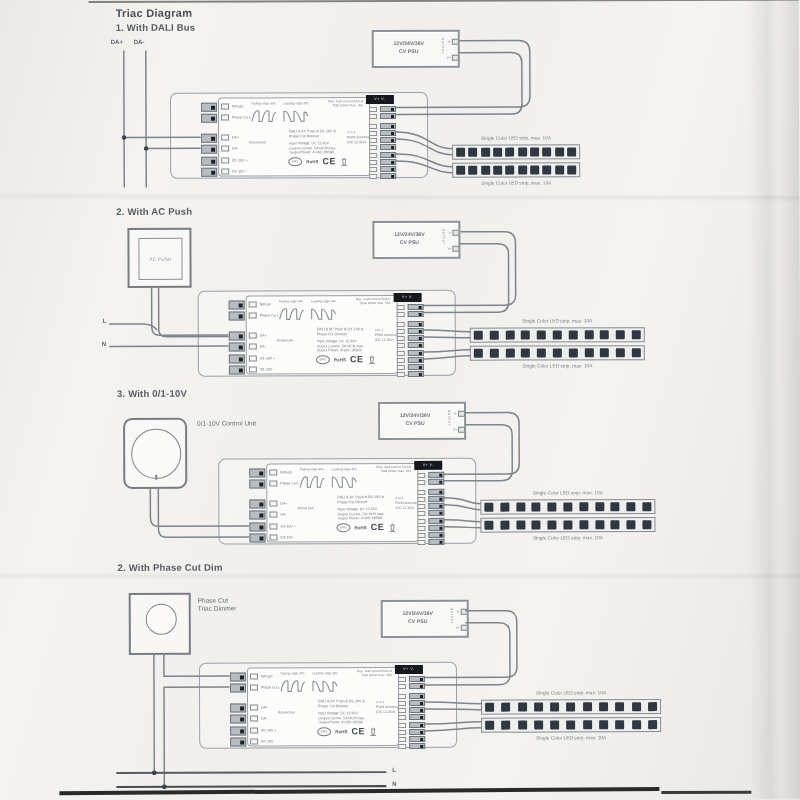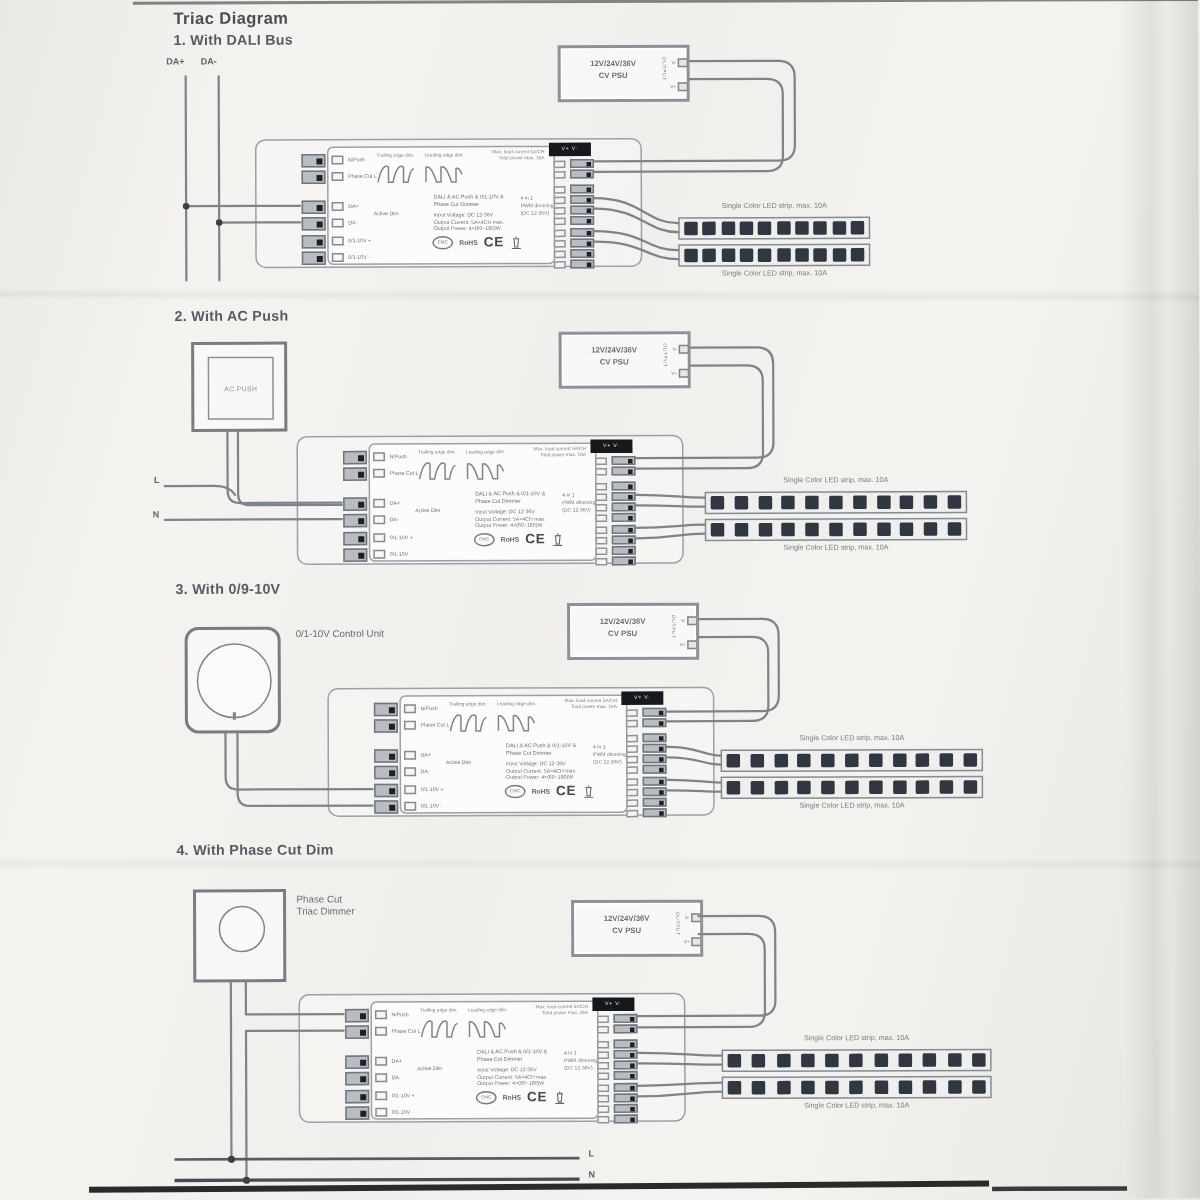--- a/index.html
+++ b/index.html
@@ -70,22 +70,22 @@
   .fg{z-index:6;}
 </style>
 </head>
 <body>
 
 <div id="paper">
 
   <div class="abs heading">Triac Diagram</div>
   <div class="abs sec-title" style="left:117px;top:21px">1. With DALI Bus</div>
   <div class="abs sec-title" style="left:117px;top:205px">2. With AC Push</div>
-  <div class="abs sec-title" style="left:117px;top:387px">3. With 0/9-10V</div>
-  <div class="abs sec-title" style="left:117px;top:561px">4. With Phase Cut Dim</div>
+  <div class="abs sec-title" style="left:117px;top:387px">3. With 0/1-10V</div>
+  <div class="abs sec-title" style="left:117px;top:561px">2. With Phase Cut Dim</div>
 
   <div class="abs tiny-label" style="left:112px;top:38px">DA+</div>
   <div class="abs tiny-label" style="left:135px;top:38px">DA-</div>
 
   <div class="abs sq-box" style="left:128px;top:227px;width:64px;height:60px">
     <div class="inner" style="left:9px;top:8px;width:44px;height:42px">AC PUSH</div>
   </div>
   <div class="abs tiny-label" style="left:103px;top:317px">L</div>
   <div class="abs tiny-label" style="left:102px;top:340px">N</div>
 

